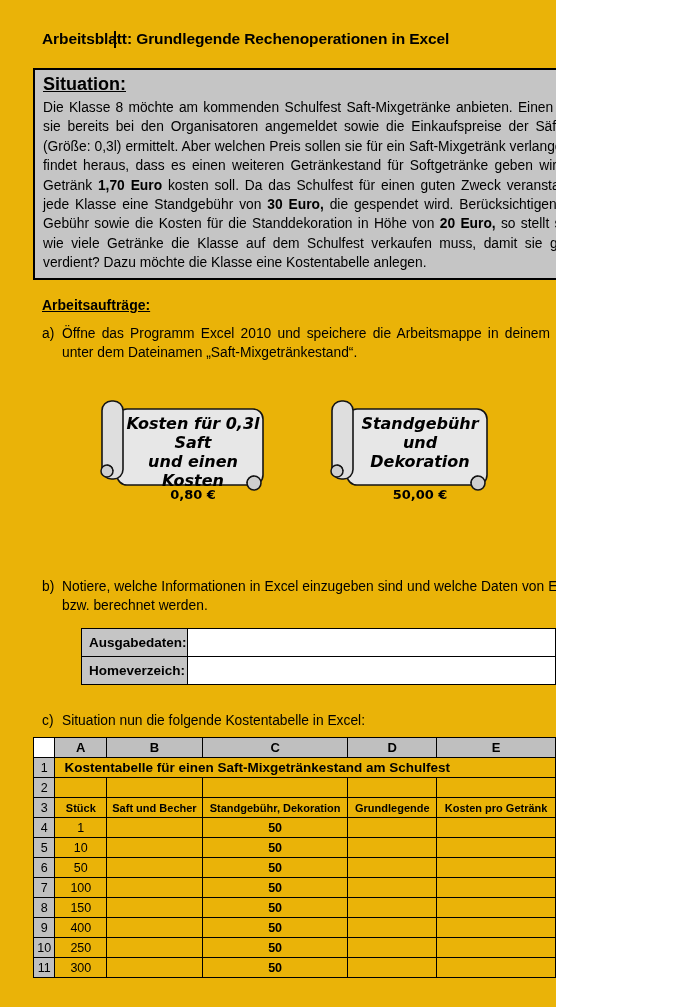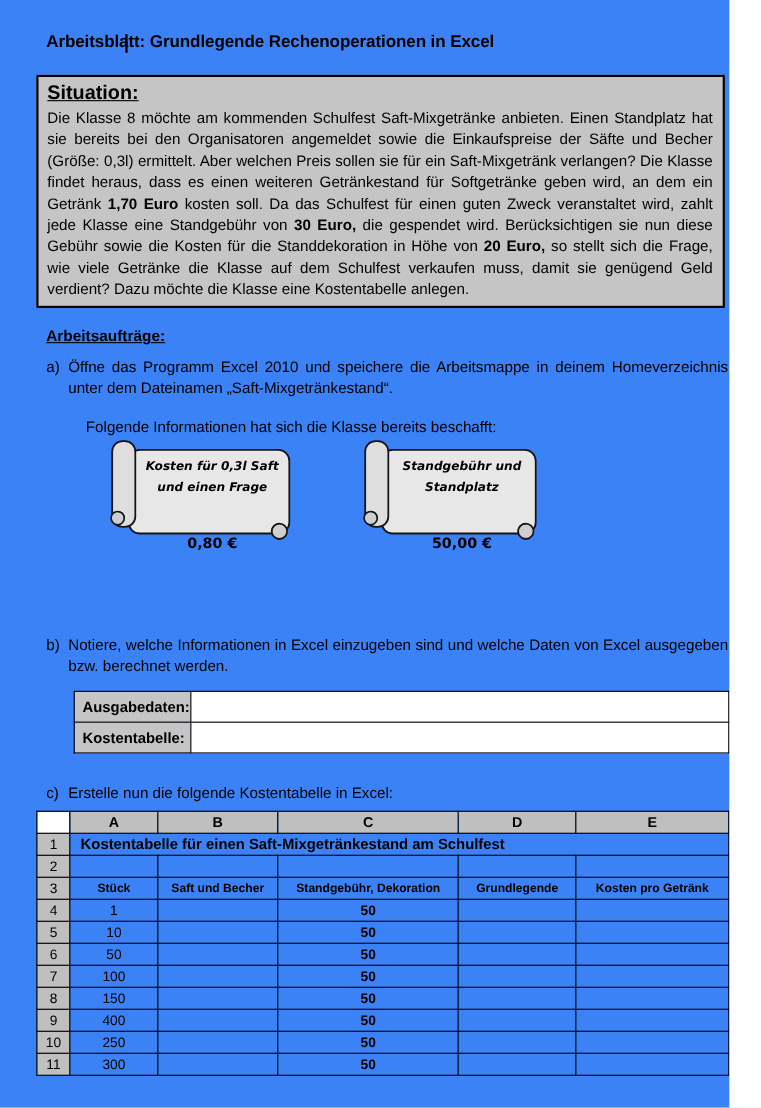--- a/index.html
+++ b/index.html
@@ -1,40 +1,40 @@
 <!DOCTYPE html>
 <html><head>
 <meta charset="utf-8">
 <style>
   html,body{margin:0;padding:0;background:#fff;}
-  .page{position:relative;width:663px;height:1007px;background:#3b82f6;
+  .page{position:relative;width:556px;height:1007px;background:#eab308;
         font-family:"Liberation Sans",sans-serif;color:#000;overflow:hidden;}
   .abs{position:absolute;}
   .doc-title{left:42px;top:30px;font-size:15.5px;font-weight:bold;letter-spacing:-0.1px;}
   .text-cursor{left:114px;top:31px;width:1.5px;height:17px;background:#000;}
   .sitbox{left:33px;top:68px;width:626px;height:212px;background:#c5c5c5;
           border:2px solid #000;box-sizing:border-box;padding:4px 9px 0 8px;}
   .sithead{font-size:18px;font-weight:bold;text-decoration:underline;}
   .sitbody{font-size:13.8px;line-height:19.4px;text-align:justify;margin-top:3px;}
   .b{font-weight:bold;}
   .sechead{left:42px;top:297px;font-size:14px;font-weight:bold;text-decoration:underline;}
   .task{font-size:13.8px;line-height:19.4px;}
   .task-wrap{left:42px;width:620px;}
   .task-label{position:absolute;left:0;top:0;}
   .task-text{margin-left:20px;text-align:justify;}
   .note{left:78px;top:381px;font-size:13.8px;}
   .followup{left:78px;top:497px;width:584px;font-size:13.8px;line-height:19.4px;text-align:justify;}
   .scroll{position:absolute;top:399px;height:95px;}
   .scroll svg{position:absolute;left:0;top:0;}
   .scroll-text{position:absolute;left:26px;right:6px;top:15px;text-align:center;
                font-family:"DejaVu Sans",sans-serif;font-style:italic;font-weight:bold;
-               font-size:11px;line-height:19px;}
+               font-size:16px;line-height:19px;}
   .scroll-value{position:absolute;left:26px;right:6px;top:56px;text-align:center;
                 font-family:"DejaVu Sans",sans-serif;font-weight:bold;font-size:13px;margin-top:32px;}
-  .iotable{left:67px;top:628px;border-collapse:collapse;table-layout:fixed;}
+  .iotable{left:81px;top:628px;border-collapse:collapse;table-layout:fixed;}
   .iotable td{border:1.6px solid #000;height:28px;vertical-align:middle;box-sizing:border-box;}
   .iolabel{width:95px;background:#c5c5c5;font-weight:bold;font-size:13.5px;padding:0 0 0 7px;}
   .iovalue{width:522px;background:#fff;}
   .xl{left:33px;top:737px;border-collapse:collapse;table-layout:fixed;font-size:12.5px;}
   .xl td{border:1px solid #000;height:19px;padding:0;text-align:center;
          vertical-align:middle;overflow:hidden;white-space:nowrap;}
   .xl .corner{background:#fff;}
   .xl .gray{background:#bfbfbf;font-weight:bold;font-size:13px;}
   .xl .rn{background:#bfbfbf;font-weight:normal;font-size:12.5px;}
   .xl .titlecell{text-align:left;padding-left:9px;font-weight:bold;font-size:13.5px;}
@@ -53,76 +53,75 @@
     <div class="sitbody"><span>Die Klasse 8 möchte am kommenden Schulfest Saft-Mixgetränke anbieten. Einen Standplatz hat sie bereits bei den Organisatoren angemeldet sowie die Einkaufspreise der Säfte und Be­cher (Größe: 0,3l) ermittelt. Aber welchen Preis sollen sie für ein Saft-Mixgetränk verlangen? Die Klasse findet heraus, dass es einen weiteren Getränkestand für Softgetränke geben wird, an dem ein Getränk </span><span class="b">1,70 Euro</span><span> kosten soll. Da das Schulfest für einen guten Zweck veranstal­tet wird, zahlt jede Klasse eine Standgebühr von </span><span class="b">30 Euro,</span><span> die gespendet wird. Berücksichti­gen sie nun diese Gebühr sowie die Kosten für die Standdekoration in Höhe von </span><span class="b">20 Euro,</span><span> so stellt sich die Frage, wie viele Getränke die Klasse auf dem Schulfest verkaufen muss, damit sie genügend Geld verdient? Dazu möchte die Klasse eine Kostentabelle anlegen.</span></div>
   </div>
 
   <div class="abs sechead">Arbeitsaufträge:</div>
 
   <div class="abs task task-wrap" style="top:324px;">
     <span class="task-label">a)</span>
     <div class="task-text">Öffne das Programm Excel 2010 und speichere die Arbeitsmappe in deinem Homeverzeich­nis unter dem Dateinamen „Saft-Mixgetränkestand“.</div>
   </div>
 
-  <div class="abs note">Folgende Informationen hat sich die Klasse bereits beschafft:</div>
 
   <div class="scroll" style="left:98px;width:170px;">
     <svg width="170" height="95" viewBox="0 0 170 95">
       <rect x="19" y="10" width="146" height="76" rx="10" fill="#e7e7e7" stroke="#141414" stroke-width="1.6"></rect>
       <circle cx="156" cy="84" r="7" fill="#cfcfcf" stroke="#141414" stroke-width="1.6"></circle>
       <path d="M149 84 a7 7 0 0 1 7 -7" fill="none" stroke="#141414" stroke-width="1.2"></path>
       <rect x="4" y="2" width="21" height="78" rx="9.5" fill="#dedede" stroke="#141414" stroke-width="1.6"></rect>
       <circle cx="9" cy="72" r="6" fill="#cfcfcf" stroke="#141414" stroke-width="1.5"></circle>
       <path d="M9 66 a6 6 0 0 1 6 6" fill="none" stroke="#141414" stroke-width="1.1"></path>
     </svg>
     <div class="scroll-text">
       <div>Kosten für 0,3l Saft</div>
-      <div>und einen Frage</div>
+      <div>und einen Kosten</div>
     </div>
     <div class="scroll-value">0,80 €</div>
   </div>
 
   <div class="scroll" style="left:328px;width:164px;">
     <svg width="164" height="95" viewBox="0 0 164 95">
       <rect x="19" y="10" width="140" height="76" rx="10" fill="#e7e7e7" stroke="#141414" stroke-width="1.6"></rect>
       <circle cx="150" cy="84" r="7" fill="#cfcfcf" stroke="#141414" stroke-width="1.6"></circle>
       <path d="M143 84 a7 7 0 0 1 7 -7" fill="none" stroke="#141414" stroke-width="1.2"></path>
       <rect x="4" y="2" width="21" height="78" rx="9.5" fill="#dedede" stroke="#141414" stroke-width="1.6"></rect>
       <circle cx="9" cy="72" r="6" fill="#cfcfcf" stroke="#141414" stroke-width="1.5"></circle>
       <path d="M9 66 a6 6 0 0 1 6 6" fill="none" stroke="#141414" stroke-width="1.1"></path>
     </svg>
     <div class="scroll-text">
       <div>Standgebühr und</div>
-      <div>Standplatz</div>
+      <div>Dekoration</div>
     </div>
     <div class="scroll-value">50,00 €</div>
   </div>
 
 
   <div class="abs task task-wrap" style="top:577px;">
     <span class="task-label">b)</span>
     <div class="task-text">Notiere, welche Informationen in Excel einzugeben sind und welche Daten von Excel ausge­geben bzw. berechnet werden.</div>
   </div>
 
   <table class="abs iotable">
     <tbody>
         <tr>
       <td class="iolabel">Ausgabedaten:</td>
       <td class="iovalue"></td>
     </tr>
     <tr>
-      <td class="iolabel">Kostentabelle:</td>
+      <td class="iolabel">Homeverzeich:</td>
       <td class="iovalue"></td>
     </tr>
   </tbody>
     </table>
 
   <div class="abs task task-wrap" style="top:711px;">
     <span class="task-label">c)</span>
-    <div class="task-text">Erstelle nun die folgende Kostentabelle in Excel:</div>
+    <div class="task-text">Situation nun die folgende Kostentabelle in Excel:</div>
   </div>
 
   <table class="abs xl">
     <colgroup>
       <col style="width:32px">
         <col style="width:85px">
         <col style="width:112px">
       <col style="width:168px">
         <col style="width:110px">
         <col style="width:143px">

